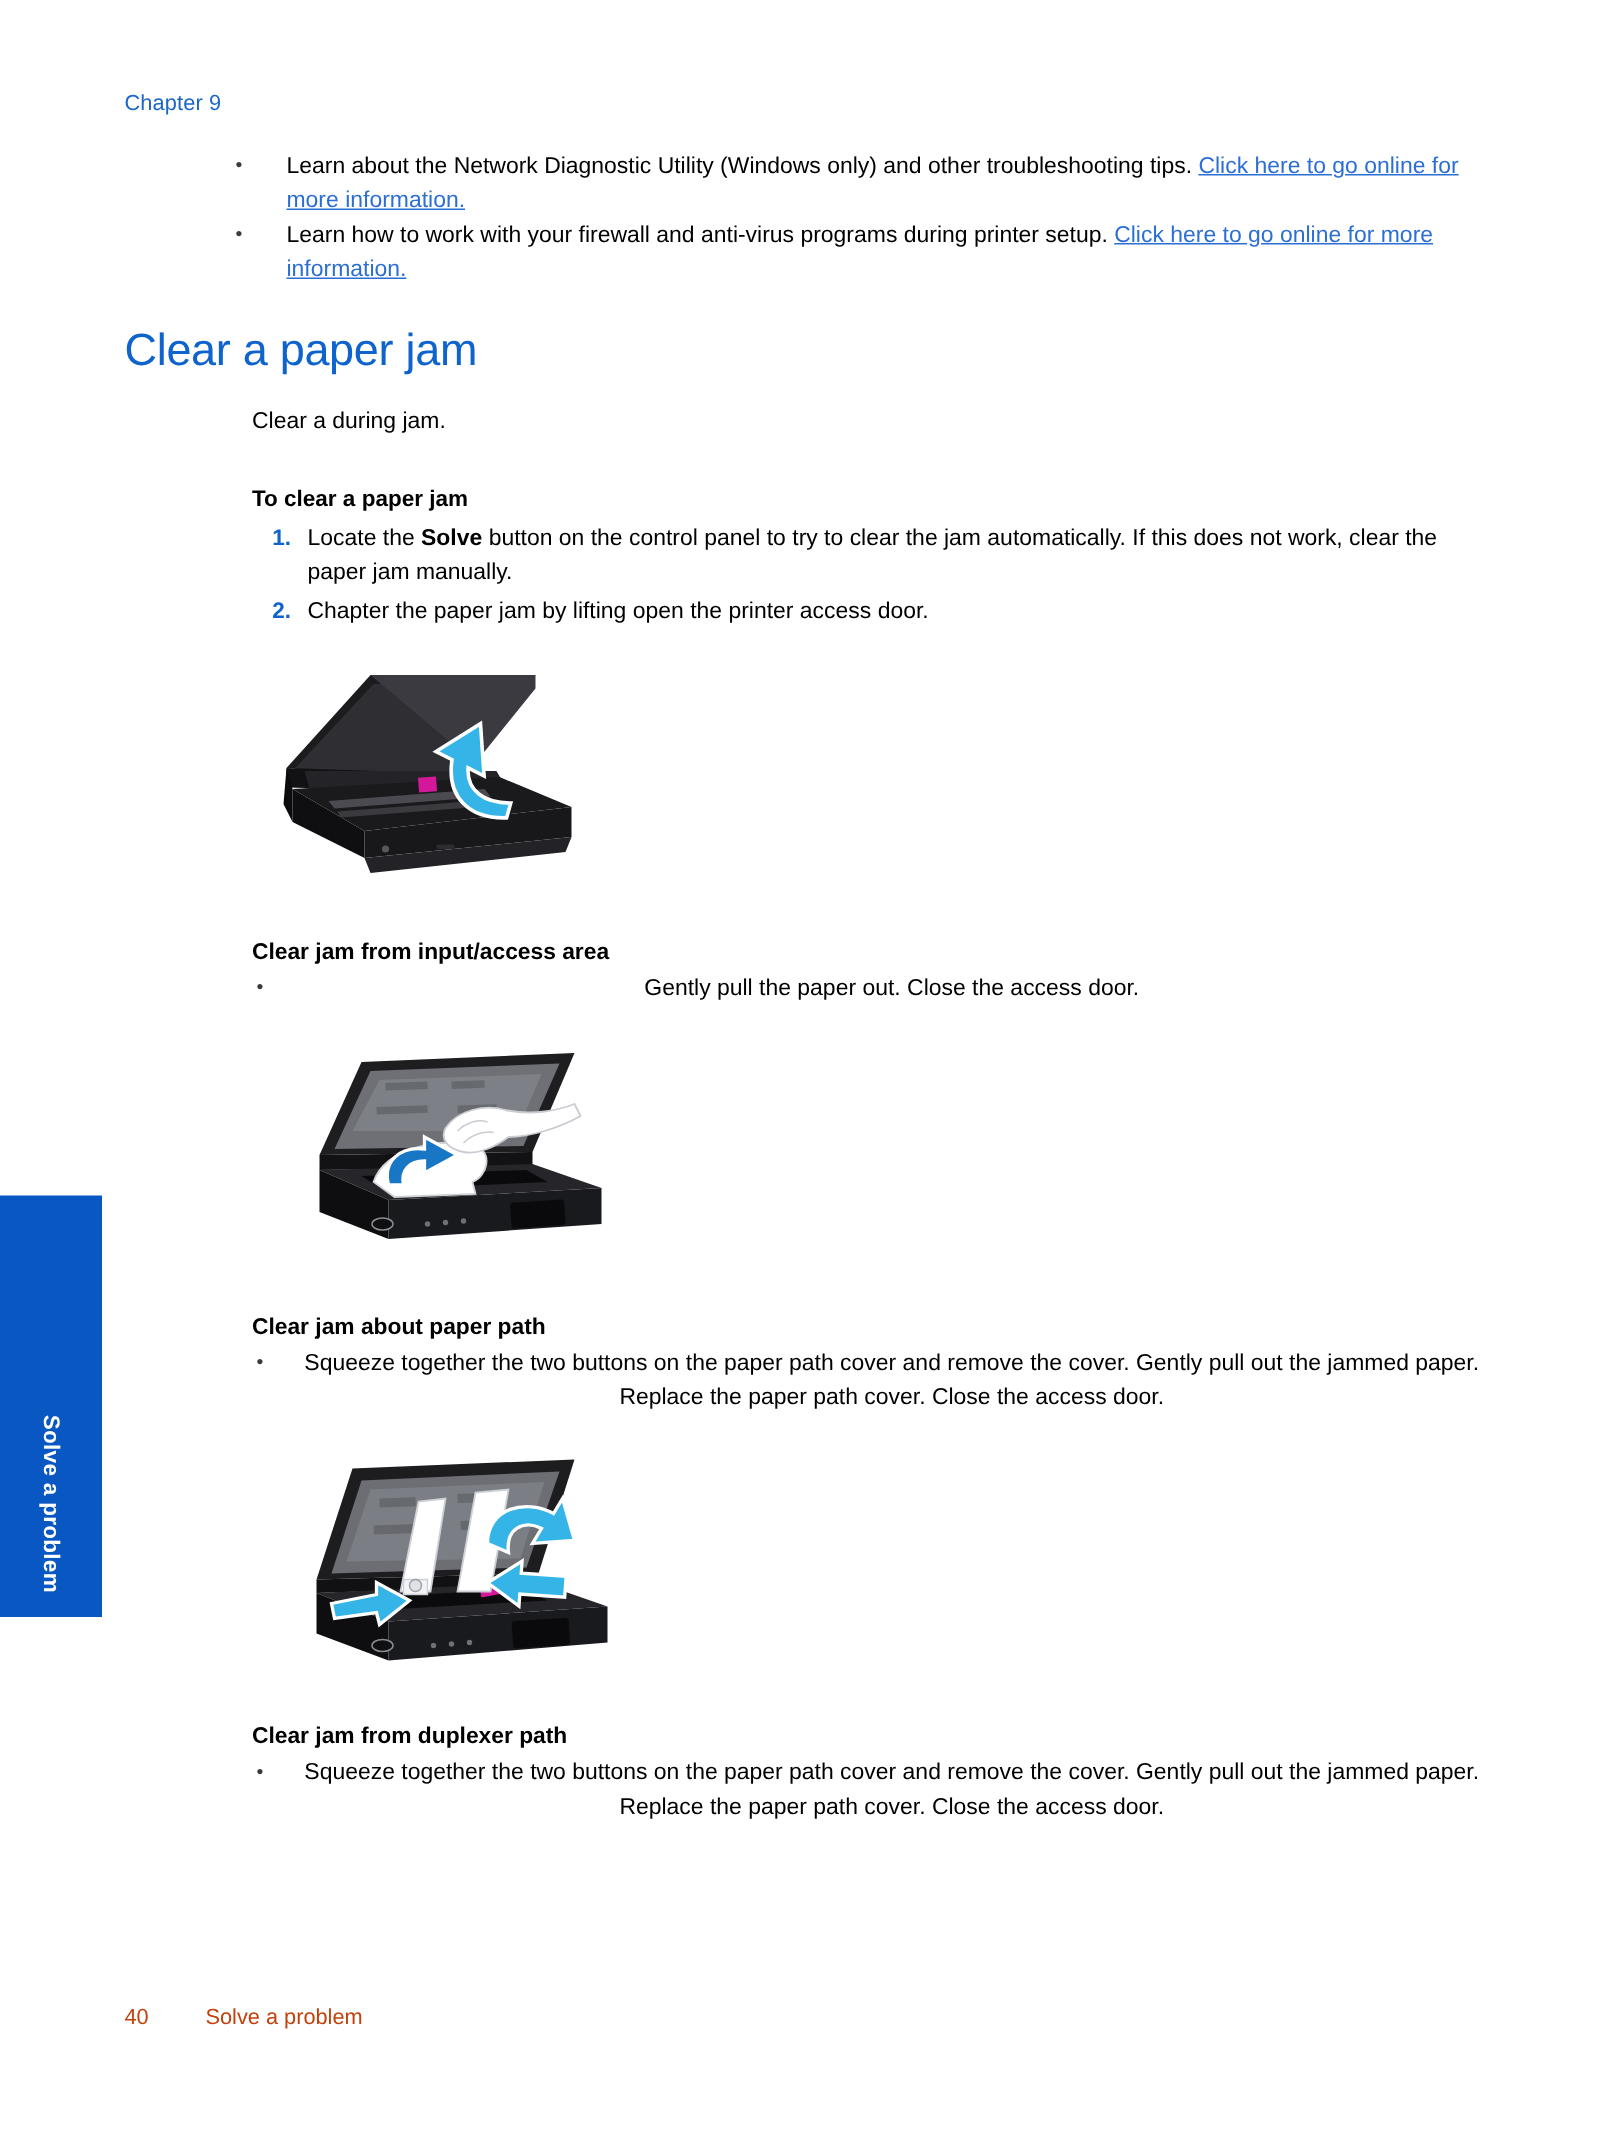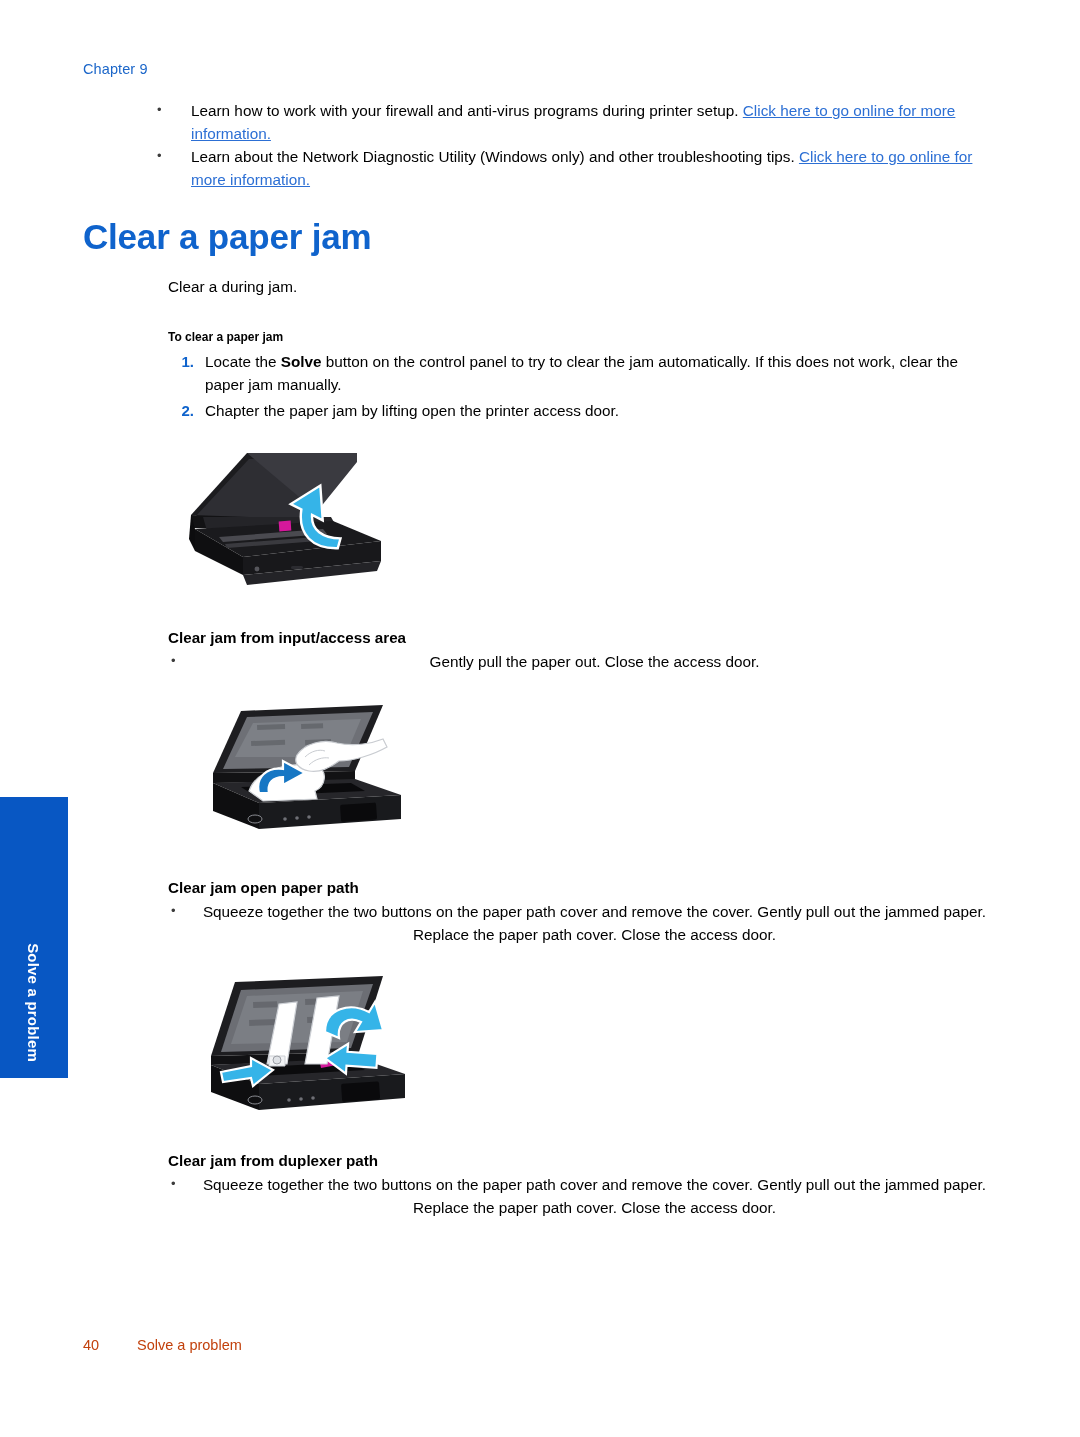--- a/index.html
+++ b/index.html
@@ -87,40 +87,40 @@
     font-size: 13px;
     color: #3b3b3b;
   }
   a.link {
     color: #2C6FD4;
     text-decoration: underline;
   }
 
   
   .title {
-    font-size: 35px;
-    font-weight: bold;
+    font-size: 30px;
+    font-weight: normal;
     color: #0F63CC;
     letter-spacing: -0.2px;
     margin: 26px 0 0 0;
     padding-left: 0px;
   }
 
   .intro {
     font-size: 15.3px;
     line-height: 22px;
     margin: 19px 0 0 85px;
   }
 
   
   .proc {
     margin: 29px 0 0 85px;
   }
   .proc-head {
-    font-size: 12px;
+    font-size: 15px;
     font-weight: bold;
     margin-bottom: 7px;
     margin-top: 32px;
   }
   ol.steps {
     list-style: none;
     margin: 0;
     padding: 0;
     counter-reset: stepnum;
   }
@@ -201,22 +201,22 @@
 
   <div class="side-tab">
     <div class="side-tab-label">Solve a problem</div>
   </div>
 
   <div class="chapter">Chapter 9</div>
 
   <div class="content">
 
     <ul class="bullets">
+      <li><span>Learn about the Network Diagnostic Utility (Windows only) and other troubleshooting tips. </span><a class="link" href="#">Click here to go online for more information.</a></li>
       <li><span>Learn how to work with your firewall and anti-virus programs during printer setup. </span><a class="link" href="#">Click here to go online for more information.</a></li>
-      <li><span>Learn about the Network Diagnostic Utility (Windows only) and other troubleshooting tips. </span><a class="link" href="#">Click here to go online for more information.</a></li>
     </ul>
 
     <h1 class="title">Clear a paper jam</h1>
 
     <p class="intro">Clear a during jam.</p>
 
     <div class="proc">
       <div class="proc-head">To clear a paper jam</div>
       <ol class="steps">
         <li><span>Locate the </span><span class="b">Solve</span><span> button on the control panel to try to clear the jam automatically. If this does not work, clear the paper jam manually.</span></li>
@@ -294,21 +294,21 @@
         <path d="M92 60 C100 48 118 44 132 48 C150 52 168 48 178 44 L182 52 C168 60 148 66 134 66
                  C126 72 114 78 104 76 C94 74 88 68 92 60 Z" fill="#ffffff" stroke="#c9ccd1" stroke-width="1.2"></path>
         <path d="M100 62 C106 56 114 54 120 56" fill="none" stroke="#c9ccd1" stroke-width="1"></path>
         <path d="M104 70 C110 64 118 62 124 63" fill="none" stroke="#c9ccd1" stroke-width="1"></path>
 
         <path d="M54 98 C50 82 62 72 78 74 L78 66 L100 78 L78 90 L78 82 C68 82 62 88 64 98 Z" fill="#1777C4" stroke="#ffffff" stroke-width="2.2"></path>
       </svg>
     </div>
 
     <div class="subsec">
-      <div class="subsec-head">Clear jam open paper path</div>
+      <div class="subsec-head">Clear jam about paper path</div>
       <ul class="sub-bullets">
         <li>Squeeze together the two buttons on the paper path cover and remove the cover. Gently pull out the jammed paper. Replace the paper path cover. Close the access door.</li>
       </ul>
     </div>
 
     <div class="figure" style="margin-left:118px;">
       <svg width="215" height="160" viewBox="0 0 215 160">
 
         <path d="M10 88 L34 14 L182 8 L158 84 Z" fill="#1d1d20"></path>
         <path d="M20 84 L40 22 L172 16 L150 80 Z" fill="#6c6e74"></path>

